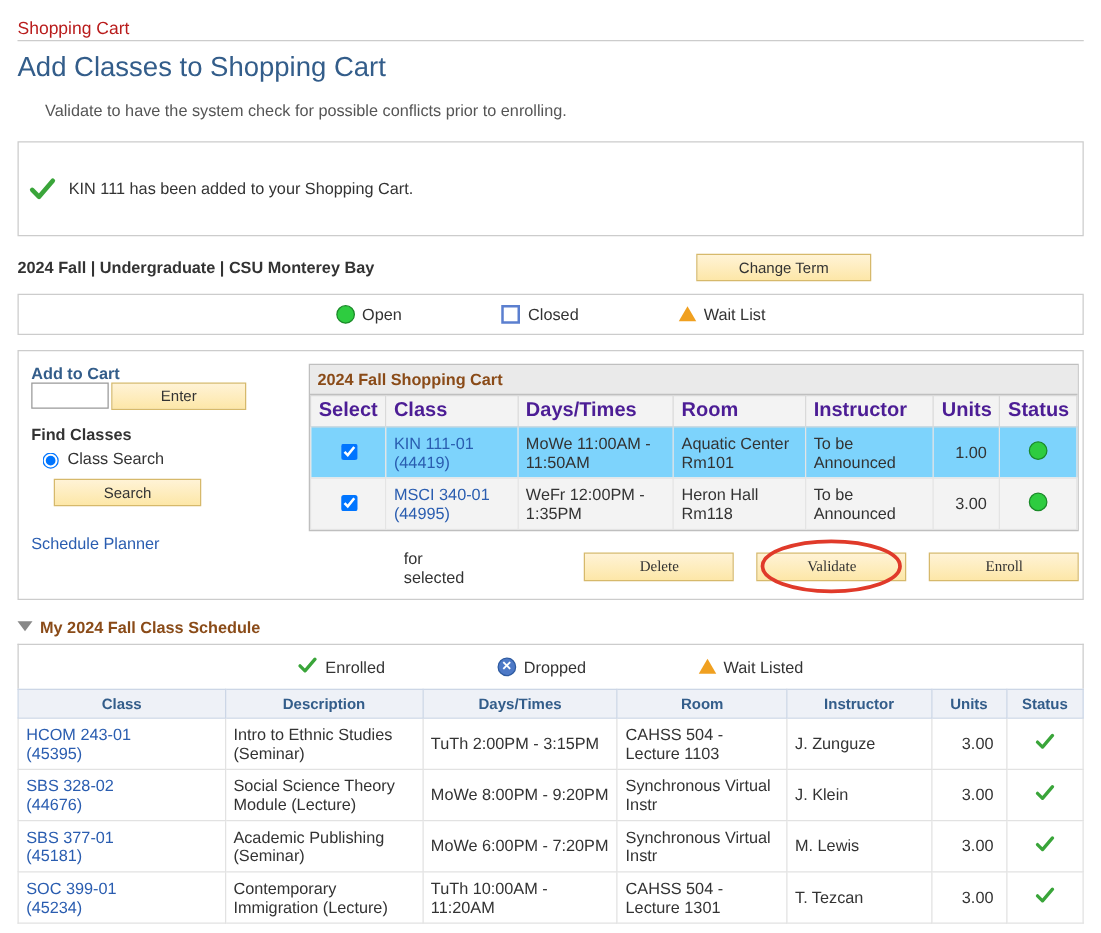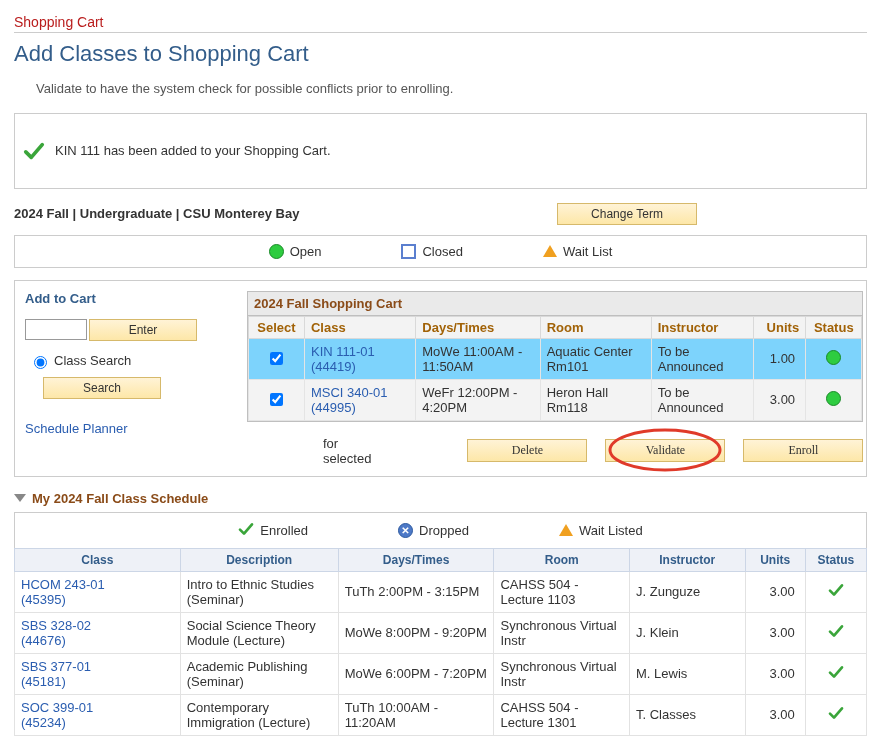--- a/index.html
+++ b/index.html
@@ -76,37 +76,37 @@
   }
   .main-panel {
     border: 1px solid #ccc;
     padding: 10px;
     display:flex;
     gap: 14px;
     margin-bottom: 14px;
     align-items:flex-start;
   }
   .sidebar { width: 208px; flex-shrink:0; }
-  .side-title { color:#335d8a; font-weight:bold; margin-bottom:13px; }
+  .side-title { color:#335d8a; font-weight:bold; margin-bottom:0; }
   .side-sub { font-weight:bold; color:#333; margin-bottom:4px; }
   .side-input-row { display:flex; gap:2px; align-items:center; margin-bottom:12px; }
   .side-input-row input[type="text"]{
     width: 56px; border:1px solid #999; padding:2px;
   }
   .radio-row { margin: 4px 0 8px 4px; display:flex; align-items:center; gap:4px;}
   .content { flex:1; }
   .cart-box { border:1px solid #bfbfbf; }
   .cart-title {
     background:#eaeaea; color:#8a4b18; font-weight:bold;
     padding:4px 6px; border-bottom:1px solid #bfbfbf;
   }
   table.grid { width:100%; border-collapse:collapse; }
   table.grid th {
-    background:#f3f3f3; color:#a16207; font-weight:bold;
-    font-size:13px; text-align:left; padding:3px 6px;
+    background:#f3f3f3; color:#4c1d95; font-weight:bold;
+    font-size:16px; text-align:left; padding:3px 6px;
     border:1px solid #d9d9d9;
   }
   table.grid td {
     padding:5px 6px; border:1px solid #e4e4e4; background:#7dd3fc; vertical-align:middle;
   }
   table.grid tr.alt td { background:#f3f3f3; }
   .units-col { text-align:right; padding-right:10px !important; }
   .status-col { text-align:center; }
   .action-row {
     display:flex; align-items:center; gap:18px; margin-top:14px;
@@ -185,20 +185,21 @@
 </div>
 
 <div class="main-panel">
 
   <div class="sidebar">
     <div class="side-title">Add to Cart</div>
     <div class="side-input-row">
       <input type="text" style="">
       <button class="btn" style="min-width:108px">Enter</button>
     </div>
+    <div class="side-sub">Find Classes</div>
     <div class="radio-row">
       <input type="radio" checked="" style="">
       <span>Class Search</span>
     </div>
     <button class="btn" style="min-width:118px; margin-left:18px">Search</button>
     <div style="margin-top:22px">
       <a class="link">Schedule Planner</a>
     </div>
   </div>
 
@@ -223,21 +224,21 @@
     <td><a class="link">KIN 111-01<br>(44419)</a></td>
     <td>MoWe 11:00AM - 11:50AM</td>
     <td>Aquatic Center Rm101</td>
     <td>To be Announced</td>
     <td class="units-col">1.00</td>
     <td class="status-col"><span class="dot-open"></span></td>
             </tr>
             <tr class="alt">
     <td style="text-align:center"><input type="checkbox" checked="" style=""></td>
     <td><a class="link">MSCI 340-01<br>(44995)</a></td>
-    <td>WeFr 12:00PM - 4:20PM</td>
+    <td>WeFr 12:00PM - 1:35PM</td>
     <td>Heron Hall Rm118</td>
     <td>To be Announced</td>
     <td class="units-col">3.00</td>
     <td class="status-col"><span class="dot-open"></span></td>
             </tr>
           </tbody>
       </table>
     </div>
 
     <div class="action-row">
@@ -330,21 +331,21 @@
       <span class="check-small"><svg viewBox="0 0 24 24" width="18" height="18">
               <path d="M3 13 L9 19 L21 5" stroke="#3aa53a" stroke-width="4" fill="none" stroke-linecap="round" stroke-linejoin="round"></path>
             </svg></span>
     </td>
       </tr>
       <tr>
     <td><a class="link">SOC 399-01<br>(45234)</a></td>
     <td>Contemporary Immigration (Lecture)</td>
     <td>TuTh 10:00AM - 11:20AM</td>
     <td>CAHSS 504 - Lecture 1301</td>
-    <td>T. Classes</td>
+    <td>T. Tezcan</td>
     <td class="units-col">3.00</td>
     <td class="status-col">
       <span class="check-small"><svg viewBox="0 0 24 24" width="18" height="18">
               <path d="M3 13 L9 19 L21 5" stroke="#3aa53a" stroke-width="4" fill="none" stroke-linecap="round" stroke-linejoin="round"></path>
             </svg></span>
     </td>
       </tr>
     </tbody>
 </table>
 

